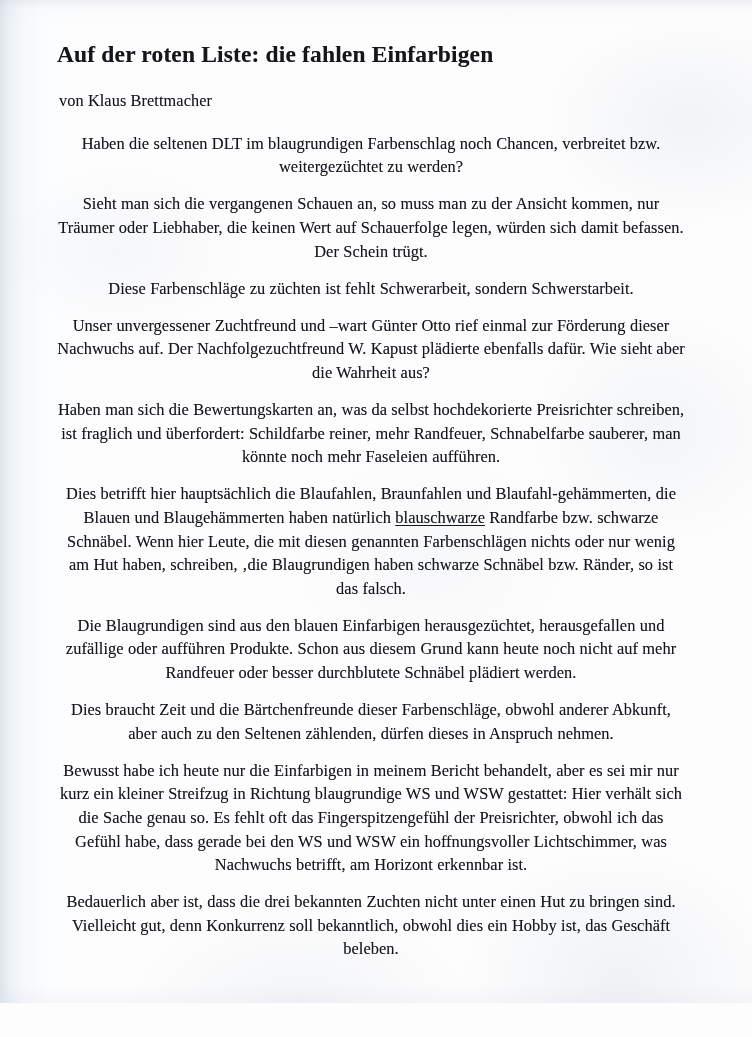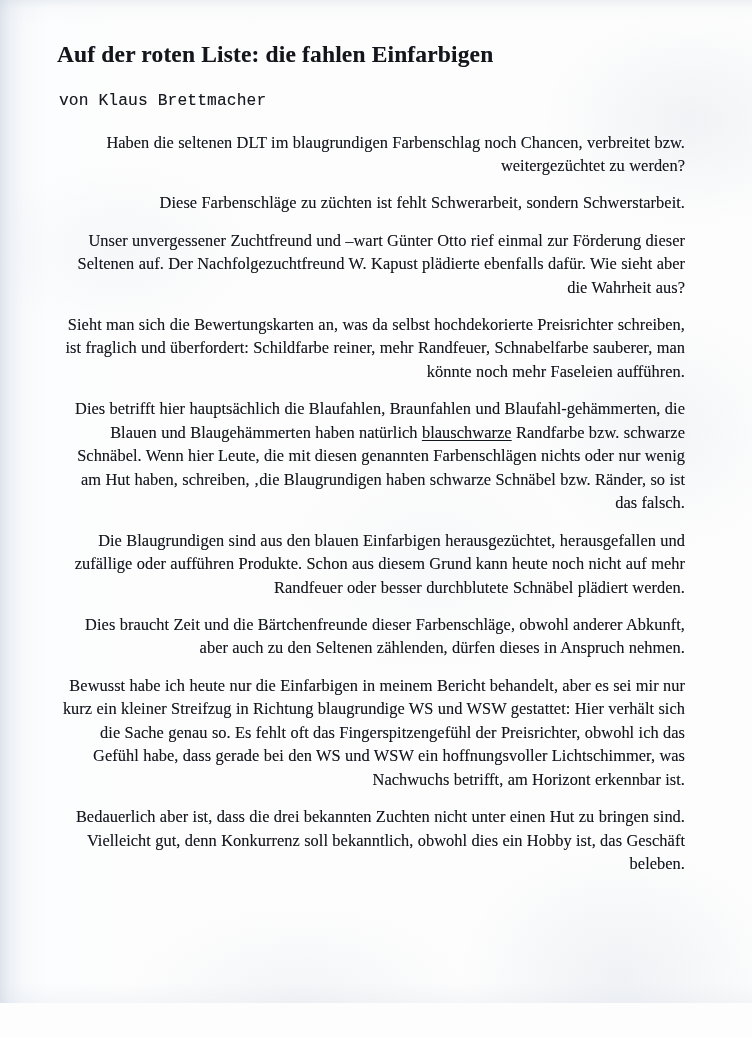--- a/index.html
+++ b/index.html
@@ -72,33 +72,32 @@
     font-family: "Liberation Serif", "DejaVu Serif", serif;
   }
 
   .byline {
     margin: 0;
     padding-top: 22px;
     padding-left: 2px;
     font-size: 16.3px;
     color: #181a21;
     letter-spacing: 0.1px;
-    font-family: Liberation Mono, monospace;
   }
 
   .body-text {
     padding-top: 21px;
   }
 
   .para {
     margin: 0 0 13.5px 0;
     font-size: 16.4px;
     line-height: 23.6px;
     color: #15171e;
-    text-align: right;
+    text-align: center;
     letter-spacing: 0.04px;
     word-spacing: 0.2px;
   }
   .para:last-child { margin-bottom: 0; }
 
   .para u.underline-term {
     text-underline-offset: 1.5px;
   }
 
   
@@ -113,26 +112,27 @@
   <div class="content">
 
     <h1 class="doc-title">Auf der roten Liste: die fahlen Einfarbigen</h1>
 
     <p class="byline">von Klaus Brettmacher</p>
 
     <div class="body-text">
 
       <p class="para">Haben die seltenen DLT im blaugrundigen Farbenschlag noch Chancen, verbreitet bzw. weitergezüchtet zu werden?</p>
 
+      <p class="para">Sieht man sich die vergangenen Schauen an, so muss man zu der Ansicht kommen, nur Träumer oder Liebhaber, die keinen Wert auf Schauerfolge legen, würden sich damit befassen. Der Schein trügt.</p>
 
       <p class="para">Diese Farbenschläge zu züchten ist fehlt Schwerarbeit, sondern Schwerstarbeit.</p>
 
-      <p class="para">Unser unvergessener Zuchtfreund und –wart Günter Otto rief einmal zur Förderung dieser Seltenen auf. Der Nachfolgezuchtfreund W. Kapust plädierte ebenfalls dafür. Wie sieht aber die Wahrheit aus?</p>
+      <p class="para">Unser unvergessener Zuchtfreund und –wart Günter Otto rief einmal zur Förderung dieser Nachwuchs auf. Der Nachfolgezuchtfreund W. Kapust plädierte ebenfalls dafür. Wie sieht aber die Wahrheit aus?</p>
 
-      <p class="para">Sieht man sich die Bewertungskarten an, was da selbst hochdekorierte Preisrichter schreiben, ist fraglich und überfordert: Schildfarbe reiner, mehr Randfeuer, Schnabelfarbe sauberer, man könnte noch mehr Faseleien aufführen.</p>
+      <p class="para">Haben man sich die Bewertungskarten an, was da selbst hochdekorierte Preisrichter schreiben, ist fraglich und überfordert: Schildfarbe reiner, mehr Randfeuer, Schnabelfarbe sauberer, man könnte noch mehr Faseleien aufführen.</p>
 
       <p class="para"><span>Dies betrifft hier hauptsächlich die Blaufahlen, Braunfahlen und Blaufahl-gehämmerten, die Blauen und Blaugehämmerten haben natürlich </span><u class="underline-term">blauschwarze</u><span> Randfarbe bzw. schwarze Schnäbel. Wenn hier Leute, die mit diesen genannten Farbenschlägen nichts oder nur wenig am Hut haben, schreiben, ‚die Blaugrundigen haben schwarze Schnäbel bzw. Ränder, so ist das falsch.</span></p>
 
 
       <p class="para">Die Blaugrundigen sind aus den blauen Einfarbigen herausgezüchtet, herausgefallen und zufällige oder aufführen Produkte. Schon aus diesem Grund kann heute noch nicht auf mehr Randfeuer oder besser durchblutete Schnäbel plädiert werden.</p>
 
       <p class="para">Dies braucht Zeit und die Bärtchenfreunde dieser Farbenschläge, obwohl anderer Abkunft, aber auch zu den Seltenen zählenden, dürfen dieses in Anspruch nehmen.</p>
 
       <p class="para">Bewusst habe ich heute nur die Einfarbigen in meinem Bericht behandelt, aber es sei mir nur kurz ein kleiner Streifzug in Richtung blaugrundige WS und WSW gestattet: Hier verhält sich die Sache genau so. Es fehlt oft das Fingerspitzengefühl der Preisrichter, obwohl ich das Gefühl habe, dass gerade bei den WS und WSW ein hoffnungsvoller Lichtschimmer, was Nachwuchs betrifft, am Horizont erkennbar ist.</p>
 

